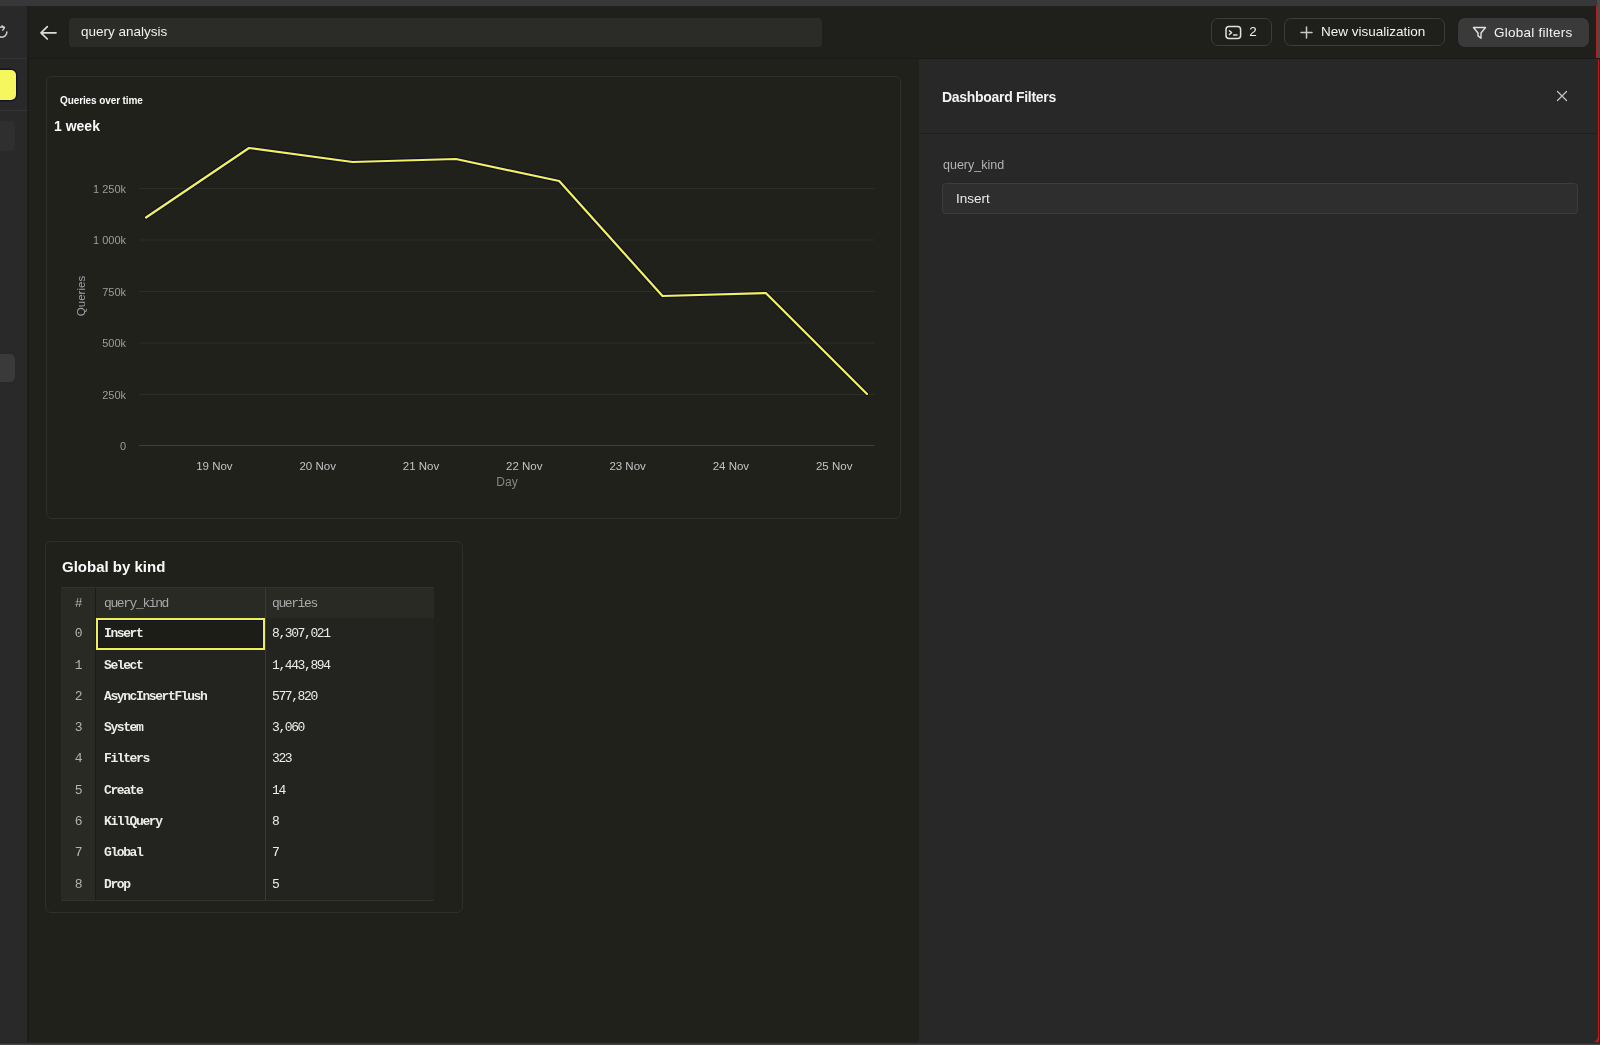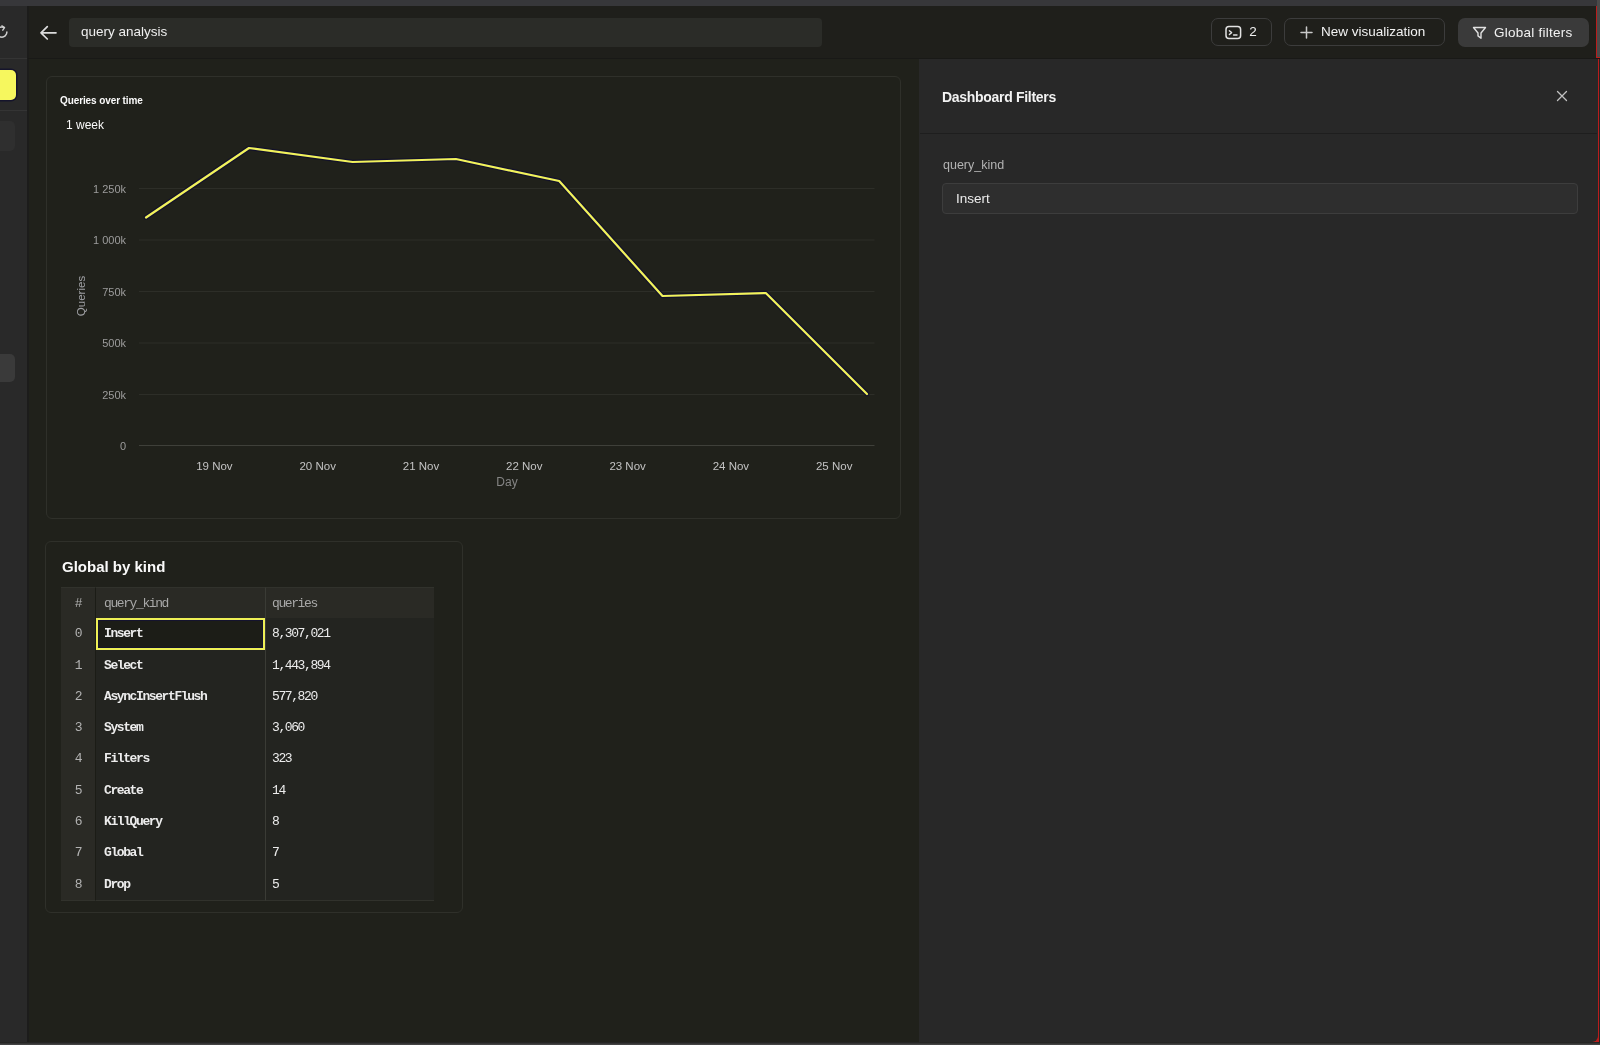--- a/index.html
+++ b/index.html
@@ -70,21 +70,21 @@
     <path d="M1.5 1.5 H13.5 L9 7 V12.2 L6 9.9 V7 Z" stroke="#e2e2e2" stroke-width="1.4" stroke-linejoin="round"></path>
   </svg>
   <div class="abs" style="left:1494px;top:18px;width:100px;height:29px;line-height:29px;font-size:13.5px;font-weight:500;color:#f2f2f2;letter-spacing:0.25px;">Global filters</div>
 
   <div class="abs" style="left:28px;top:57.5px;width:1572px;height:1px;background:#191917;"></div>
 
   <div class="abs" style="left:29px;top:58.5px;width:890px;height:983.5px;background:#20211b;"></div>
 
   <div class="abs" style="left:46px;top:76px;width:855px;height:443px;background:#20211b;border:1px solid #2f302a;border-radius:6px;"></div>
   <div class="abs" style="left:60px;top:95px;font-size:10px;font-weight:700;color:#fafafa;letter-spacing:-0.1px;">Queries over time</div>
-  <div class="abs" style="left:66px;top:118px;font-size:12px;font-weight:400;color:#fafafa;">1 week</div>
+  <div class="abs" style="left:54px;top:118px;font-size:14px;font-weight:700;color:#fafafa;">1 week</div>
 
   <svg class="abs" style="left:46px;top:76px;" width="855" height="443" viewBox="0 0 855 443">
     <g transform="translate(-46,-76)">
 
       <g stroke="#2d2e28" stroke-width="1">
         <line x1="139" y1="188.5" x2="874.5" y2="188.5"></line>
         <line x1="139" y1="240" x2="874.5" y2="240"></line>
         <line x1="139" y1="291.5" x2="874.5" y2="291.5"></line>
         <line x1="139" y1="343" x2="874.5" y2="343"></line>
         <line x1="139" y1="394.5" x2="874.5" y2="394.5"></line>

